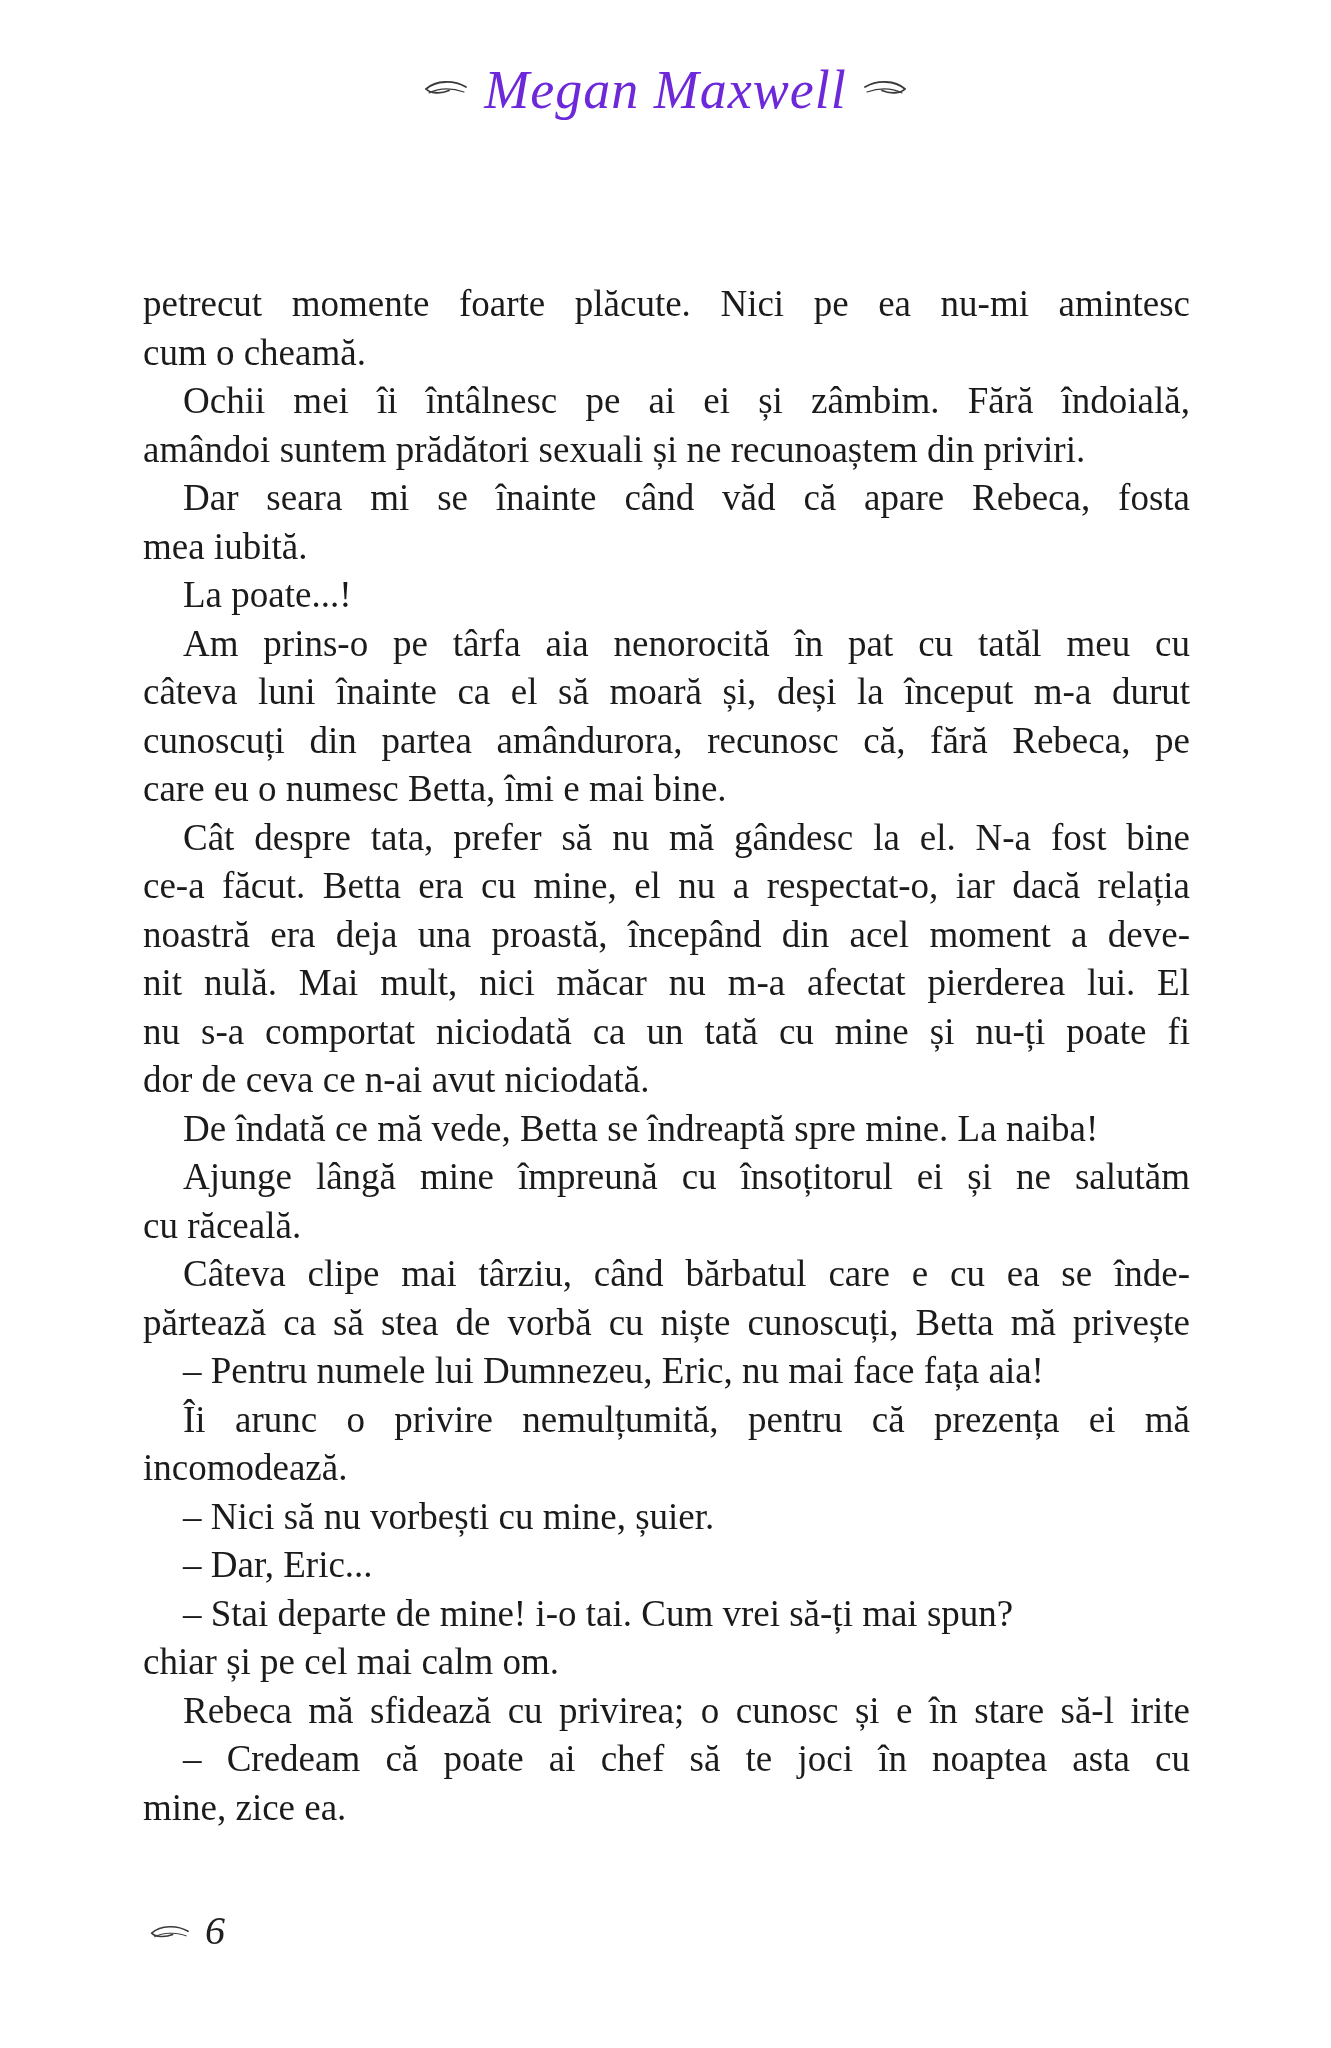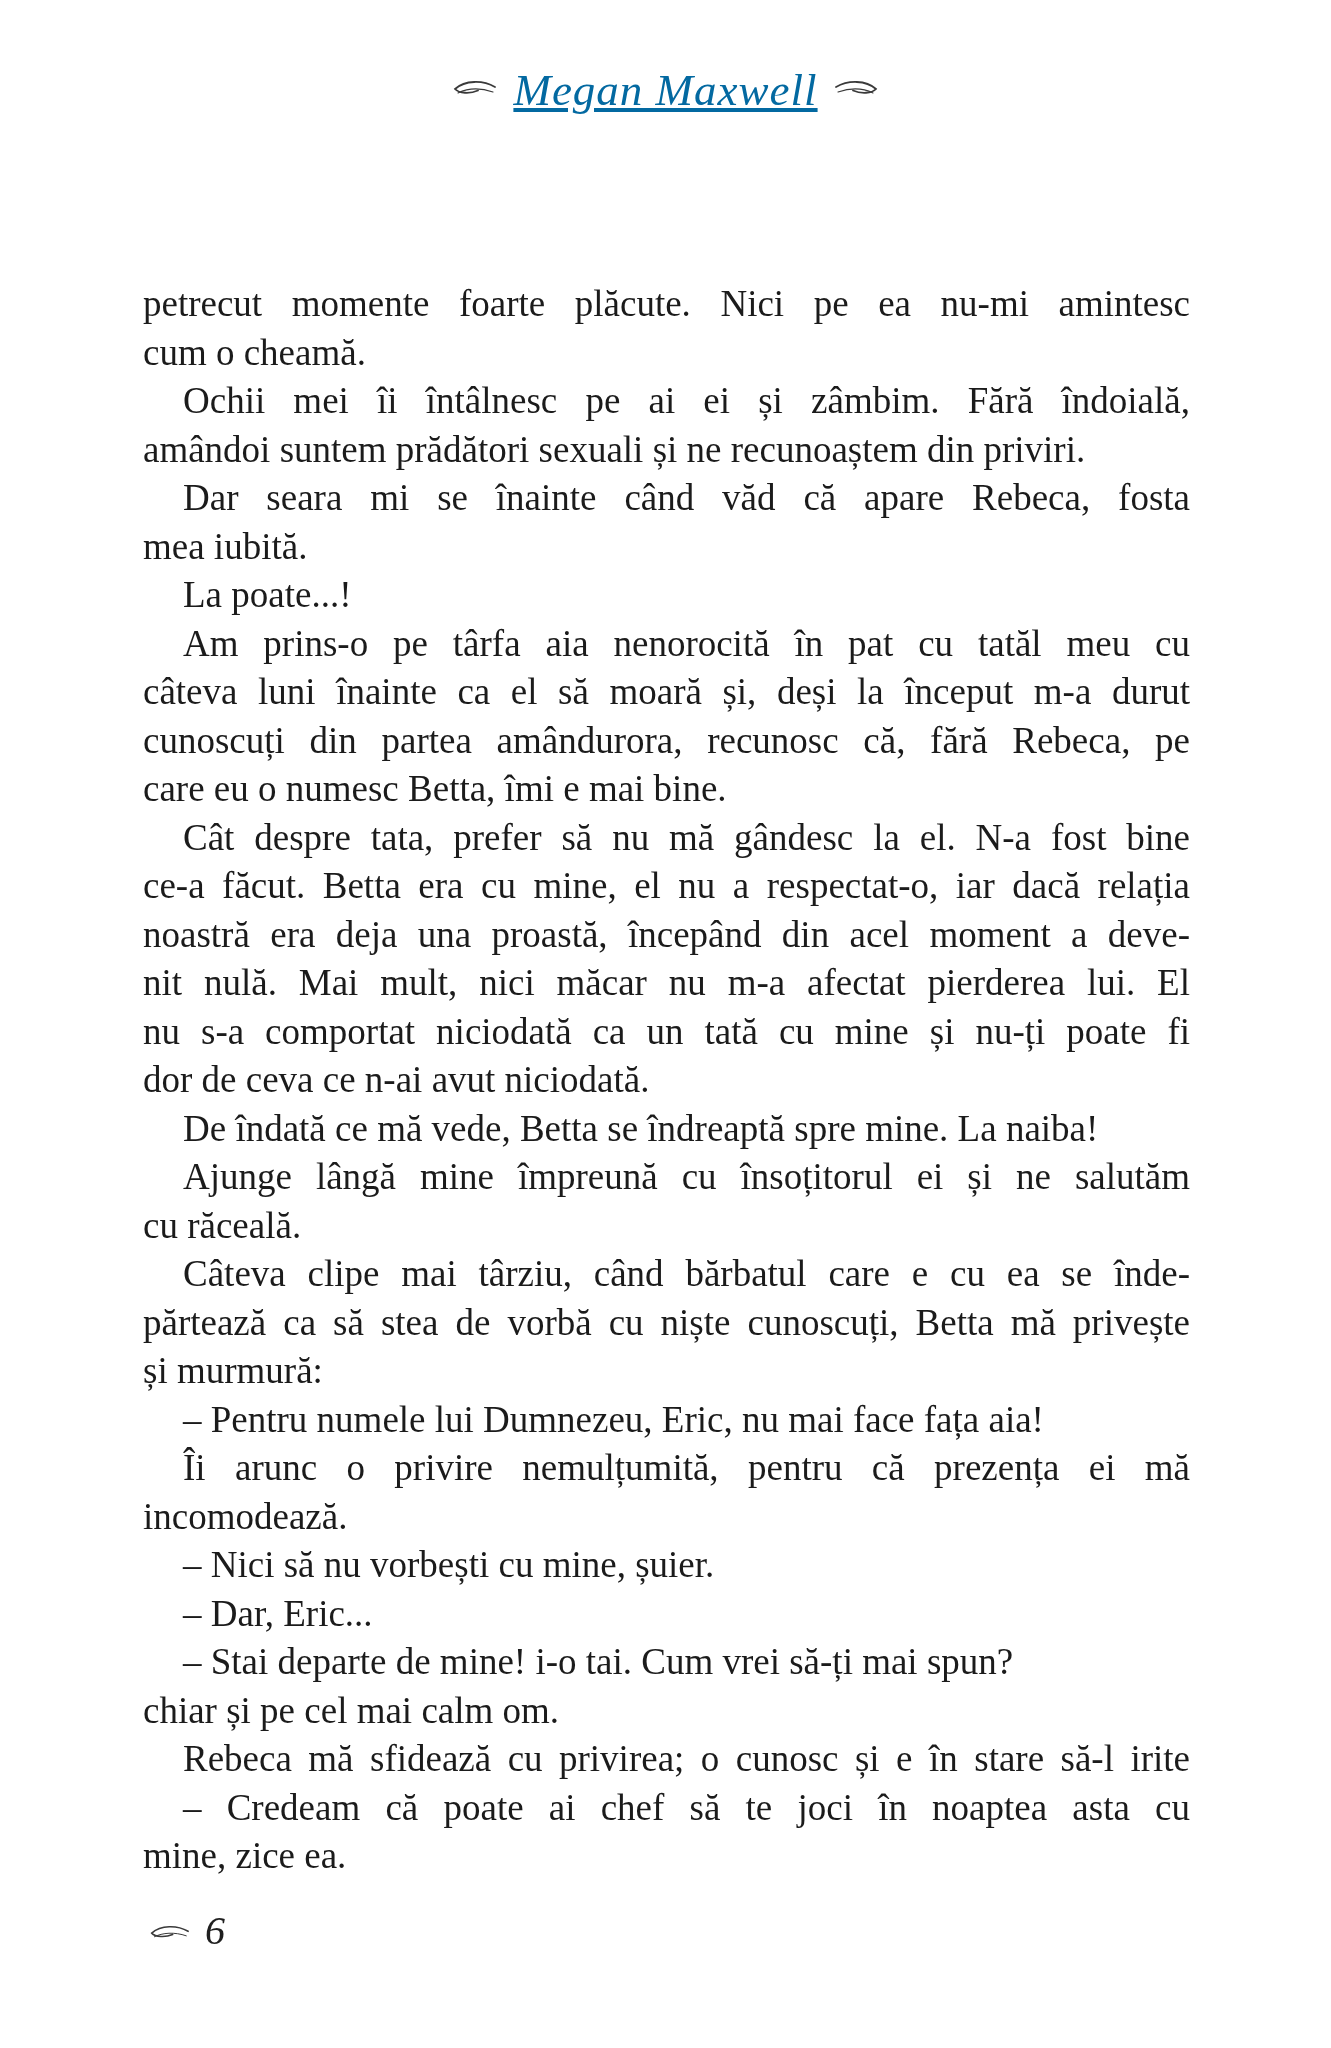--- a/index.html
+++ b/index.html
@@ -24,26 +24,25 @@
     top: 66px;
     left: 0;
     width: 100%;
     display: flex;
     justify-content: center;
     align-items: center;
     gap: 16px;
   }
   .author {
     font-style: italic;
-    font-size: 45px;
+    font-size: 54px;
     line-height: 48px;
     letter-spacing: 1px;
-    color: #0369a1;
+    color: #6d28d9;
     white-space: nowrap;
-    text-decoration: underline;
   }
   .flourish {
     width: 46px;
     height: 22px;
     flex: 0 0 auto;
   }
   .flourish.mirrored {
     transform: scaleX(-1);
   }
 
@@ -125,21 +124,20 @@
       <div class="line">ce-a făcut. Betta era cu mine, el nu a respectat-o, iar dacă relația</div>
       <div class="line">noastră era deja una proastă, începând din acel moment a deve-</div>
       <div class="line">nit nulă. Mai mult, nici măcar nu m-a afectat pierderea lui. El</div>
       <div class="line">nu s-a comportat niciodată ca un tată cu mine și nu-ți poate fi</div>
       <div class="line last">dor de ceva ce n-ai avut niciodată.</div>
       <div class="line indent last">De îndată ce mă vede, Betta se îndreaptă spre mine. La naiba!</div>
       <div class="line indent">Ajunge lângă mine împreună cu însoțitorul ei și ne salutăm</div>
       <div class="line last">cu răceală.</div>
       <div class="line indent">Câteva clipe mai târziu, când bărbatul care e cu ea se înde-</div>
       <div class="line">părtează ca să stea de vorbă cu niște cunoscuți, Betta mă privește</div>
-      <div class="line last">și murmură:</div>
       <div class="line indent last">– Pentru numele lui Dumnezeu, Eric, nu mai face fața aia!</div>
       <div class="line indent">Îi arunc o privire nemulțumită, pentru că prezența ei mă</div>
       <div class="line last">incomodează.</div>
       <div class="line indent last">– Nici să nu vorbești cu mine, șuier.</div>
       <div class="line indent last">– Dar, Eric...</div>
       <div class="line indent last">– Stai departe de mine! i-o tai. Cum vrei să-ți mai spun?</div>
       <div class="line last">chiar și pe cel mai calm om.</div>
       <div class="line indent">Rebeca mă sfidează cu privirea; o cunosc și e în stare să-l irite</div>
       <div class="line indent">– Credeam că poate ai chef să te joci în noaptea asta cu</div>
       <div class="line last">mine, zice ea.</div>

